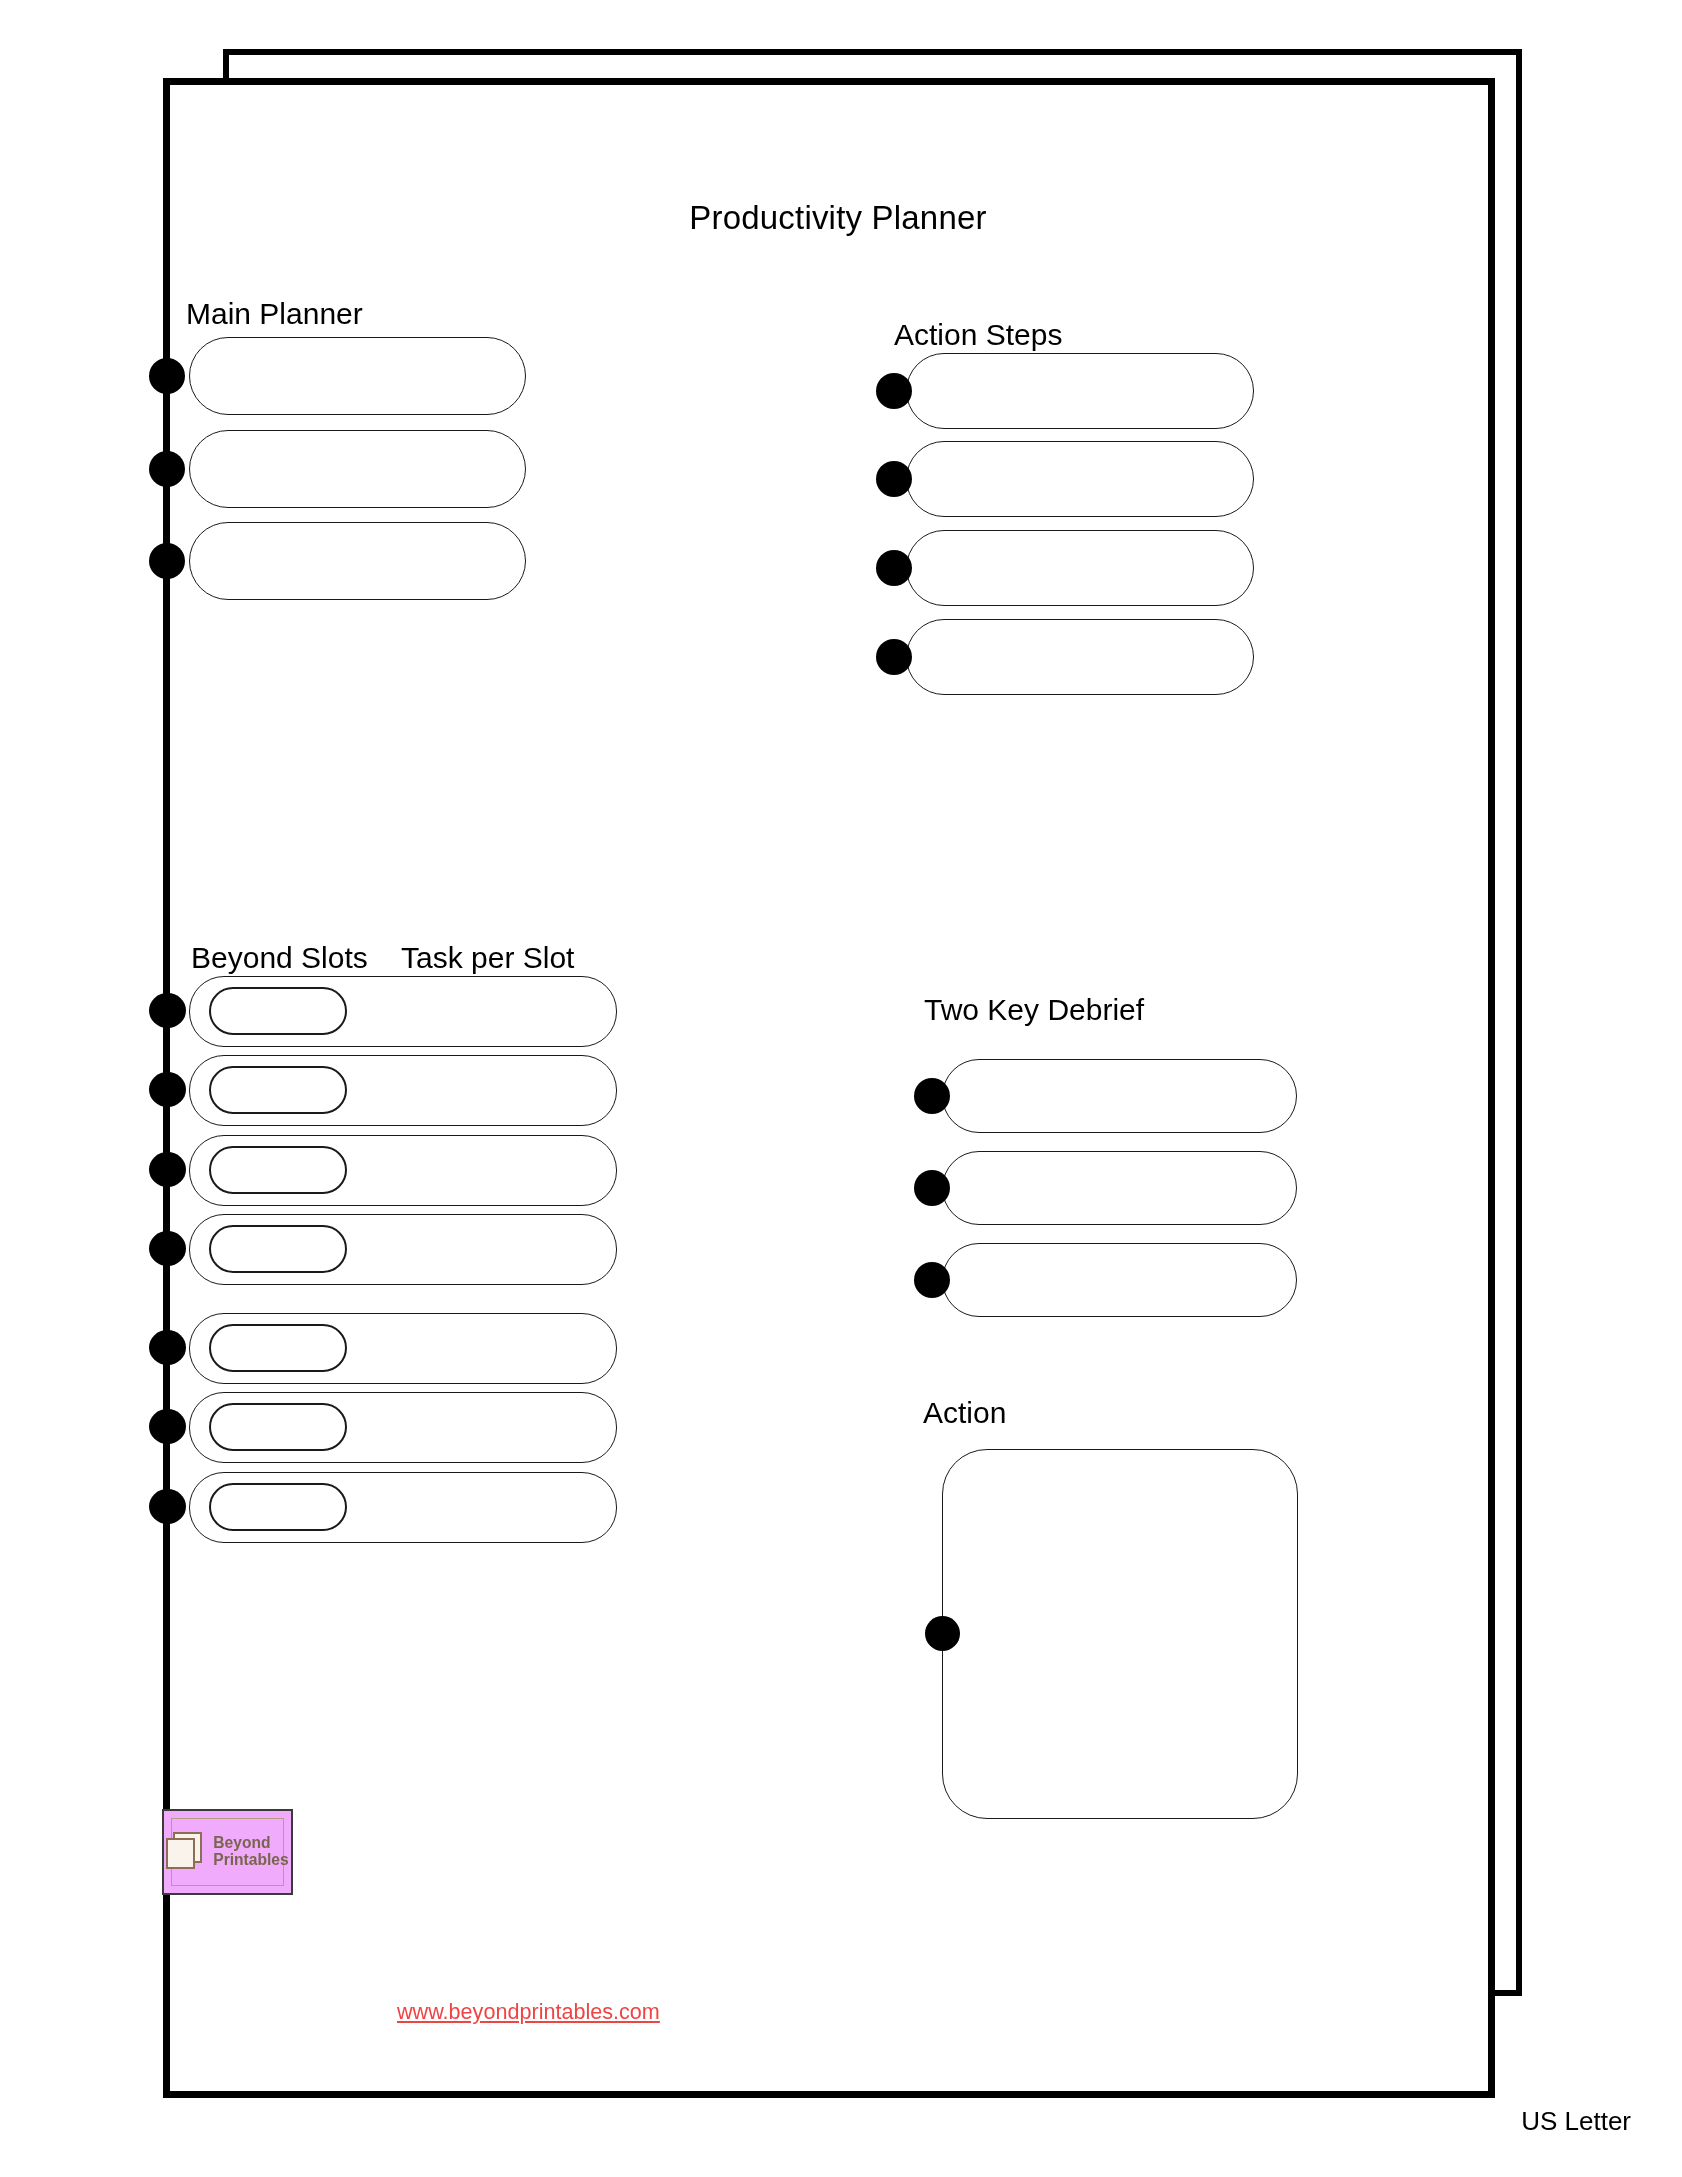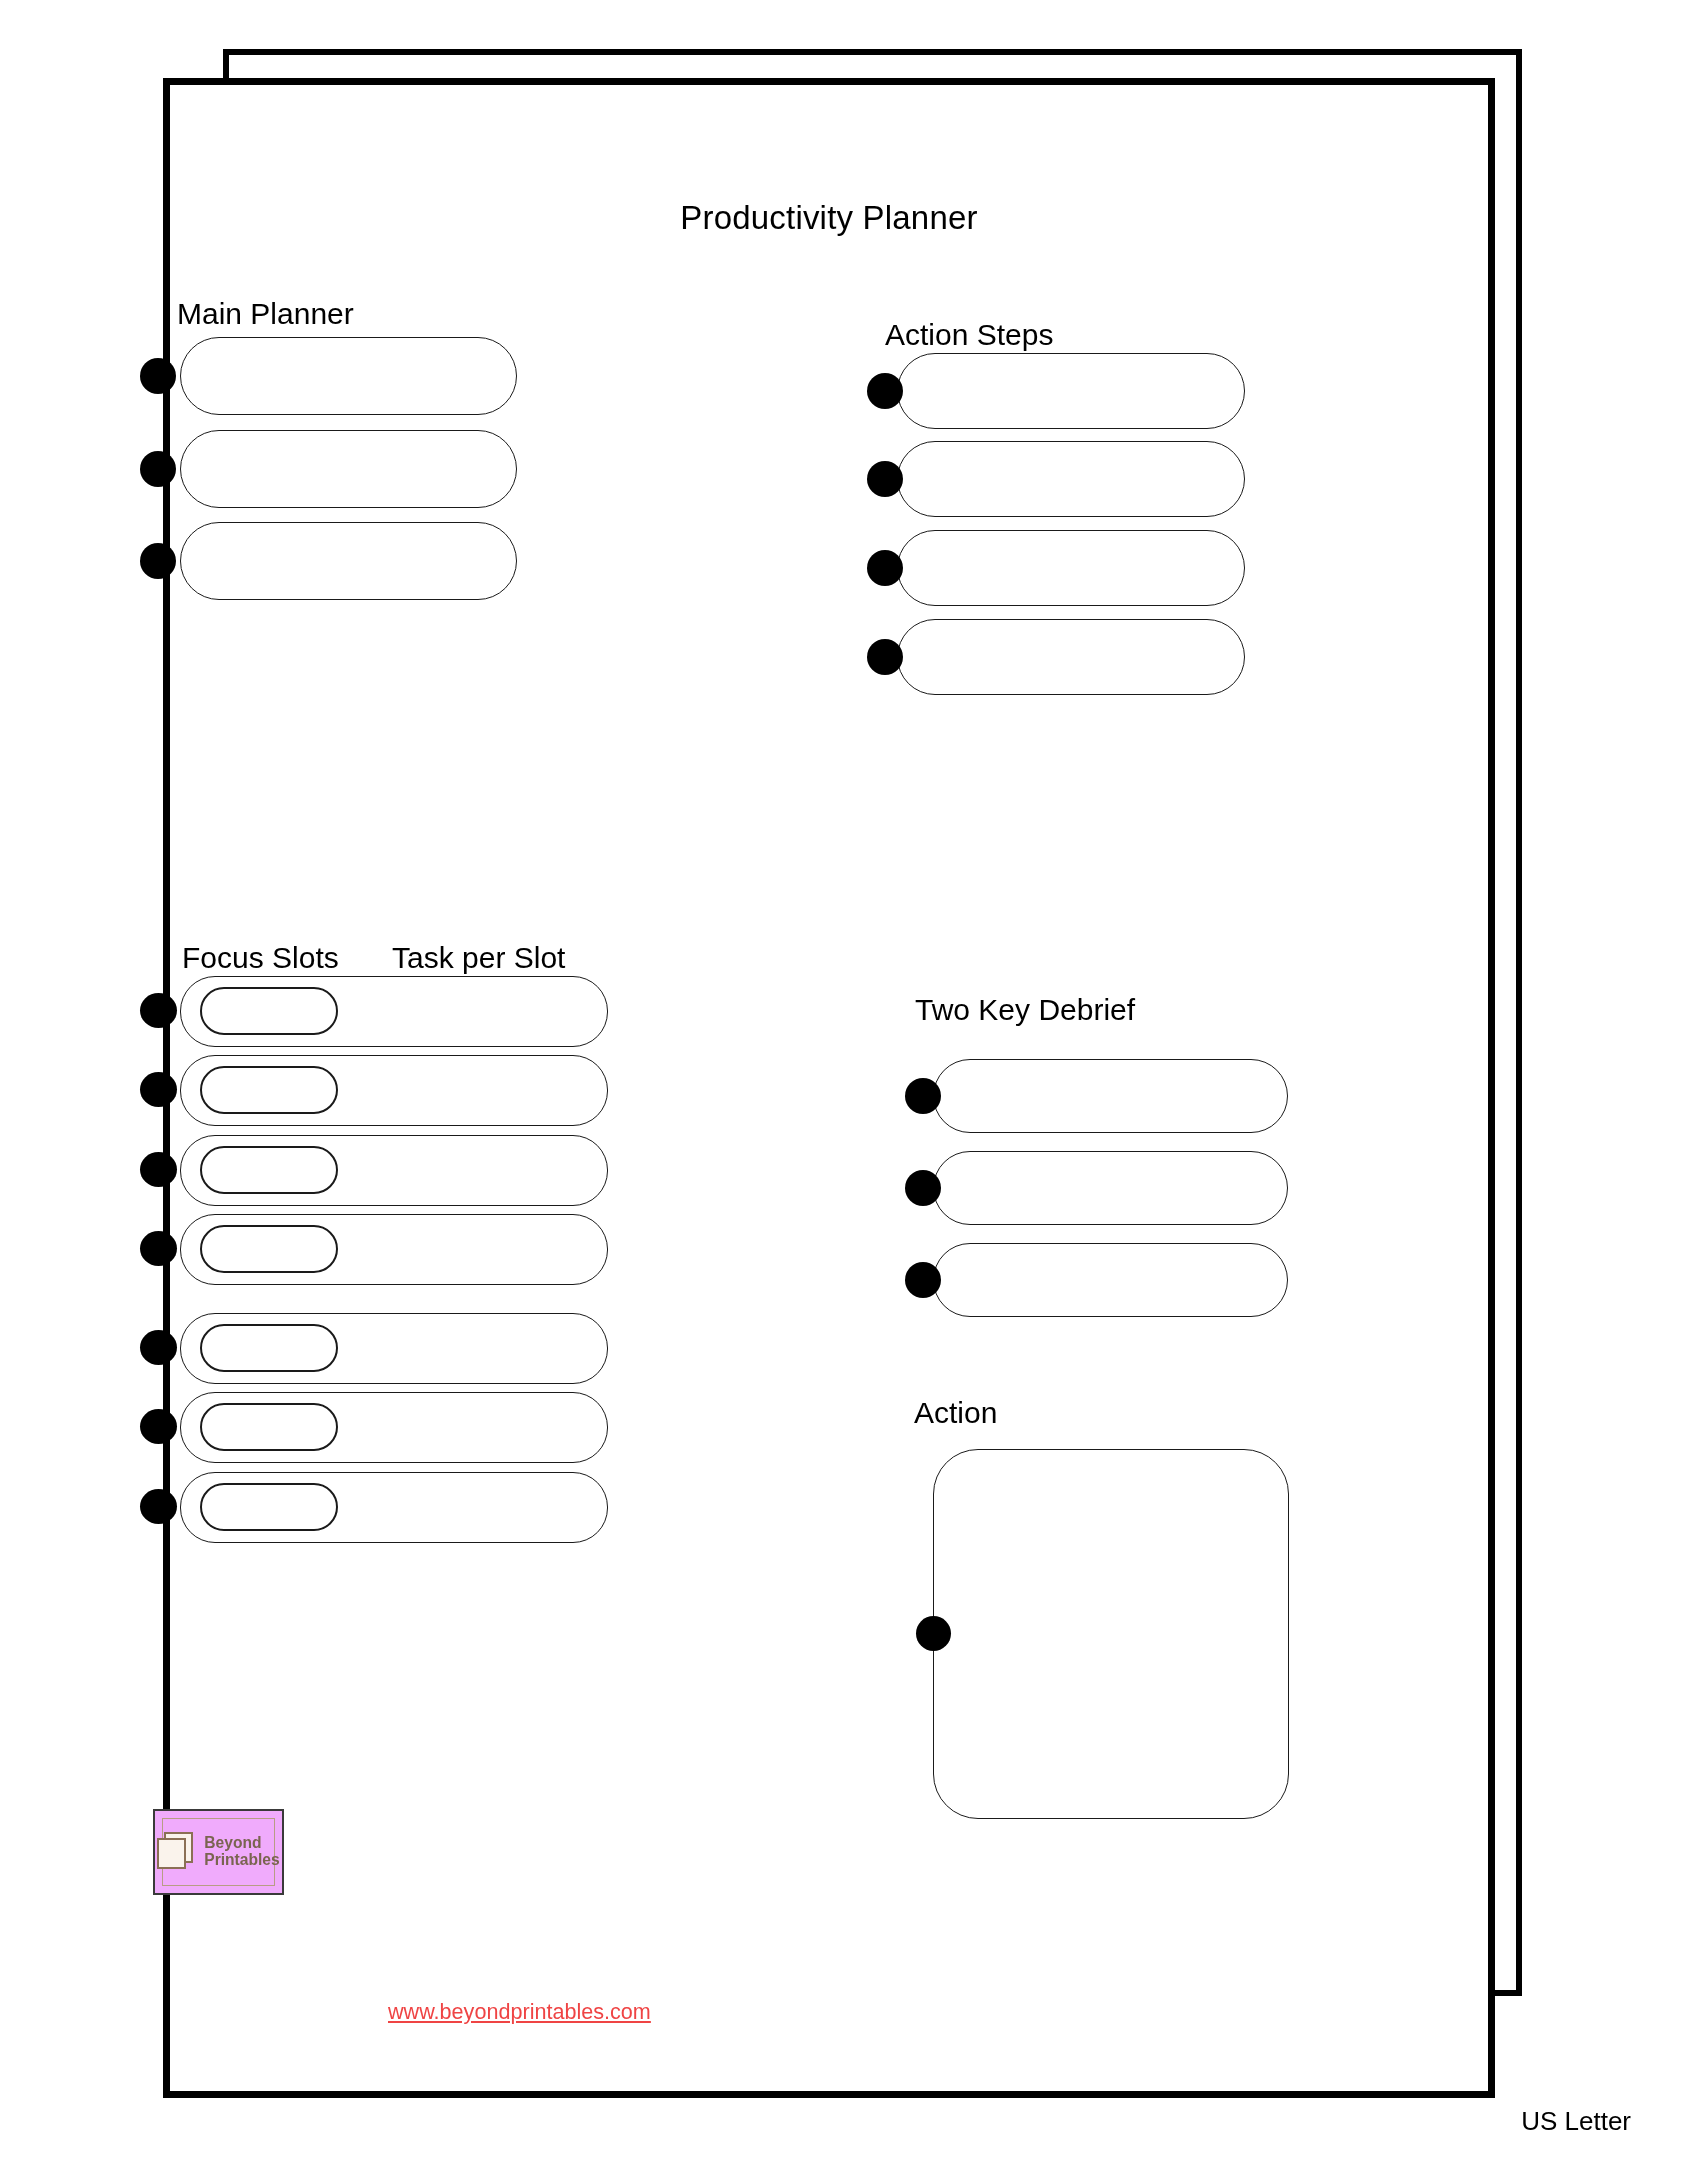--- a/index.html
+++ b/index.html
@@ -37,21 +37,21 @@
     width: 1332px;
     height: 2020px;
     border: 7.8px solid #000000;
     box-sizing: border-box;
     background: #ffffff;
   }
 
   
   .sheet {
     position: absolute;
-    left: 163px;
+    left: 172px;
     top: 78px;
     width: 1332px;
     height: 1672px;
     box-sizing: border-box;
   }
 
   .doc-title {
     position: absolute;
     left: 0;
     top: 121px;
@@ -227,21 +227,21 @@
     <div class="pill-row" style="left:718px; top:452px; width:363px; height:76px;">
       <div class="pill" style="left:15.6px; top:0; width:348px; height:76px; border-radius:38px;"></div>
       <div class="dot" style="left:-14px; top:20px; width:36px; height:36px;"></div>
     </div>
 
     <div class="pill-row" style="left:718px; top:541px; width:363px; height:76px;">
       <div class="pill" style="left:15.6px; top:0; width:348px; height:76px; border-radius:38px;"></div>
       <div class="dot" style="left:-14px; top:20px; width:36px; height:36px;"></div>
     </div>
 
-    <div class="sec-head" style="left:19px; top:865px;">Focus Slots</div>
+    <div class="sec-head" style="left:19px; top:865px;">Beyond Slots</div>
     <div class="sec-head" style="left:229px; top:865px;">Task per Slot</div>
 
     <div class="pill-row" style="left:-8.6px; top:898px; width:432px; height:71px;">
       <div class="pill" style="left:26px; top:0; width:428px; height:71px; border-radius:35px;"></div>
       <div class="inner-pill" style="left:46px; top:11.2px; width:138px; height:48px; border-radius:24px;"></div>
       <div class="dot" style="left:-14px; top:17.3px; width:37px; height:35px;"></div>
     </div>
 
     <div class="pill-row" style="left:-8.6px; top:977px; width:432px; height:71px;">
       <div class="pill" style="left:26px; top:0; width:428px; height:71px; border-radius:35px;"></div>

